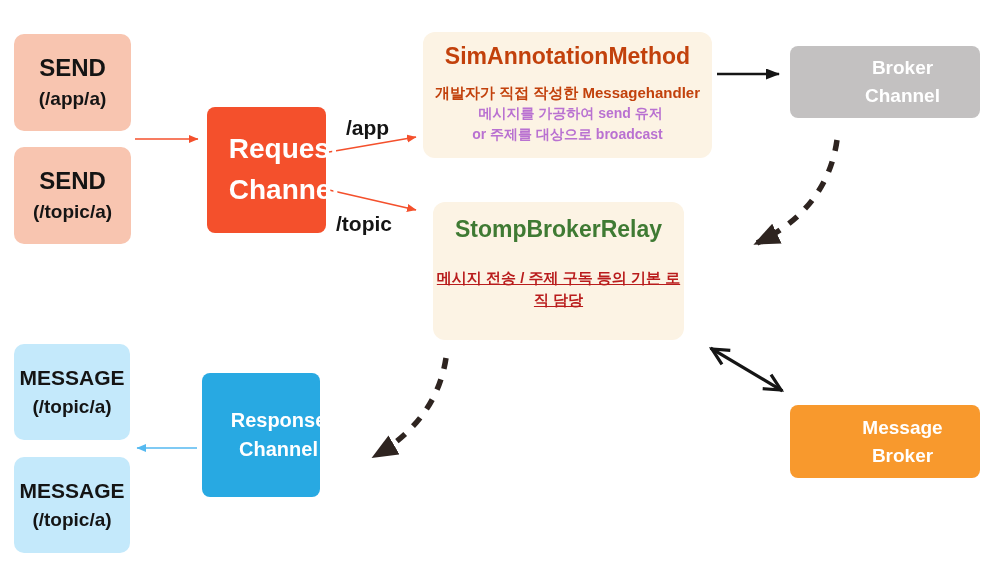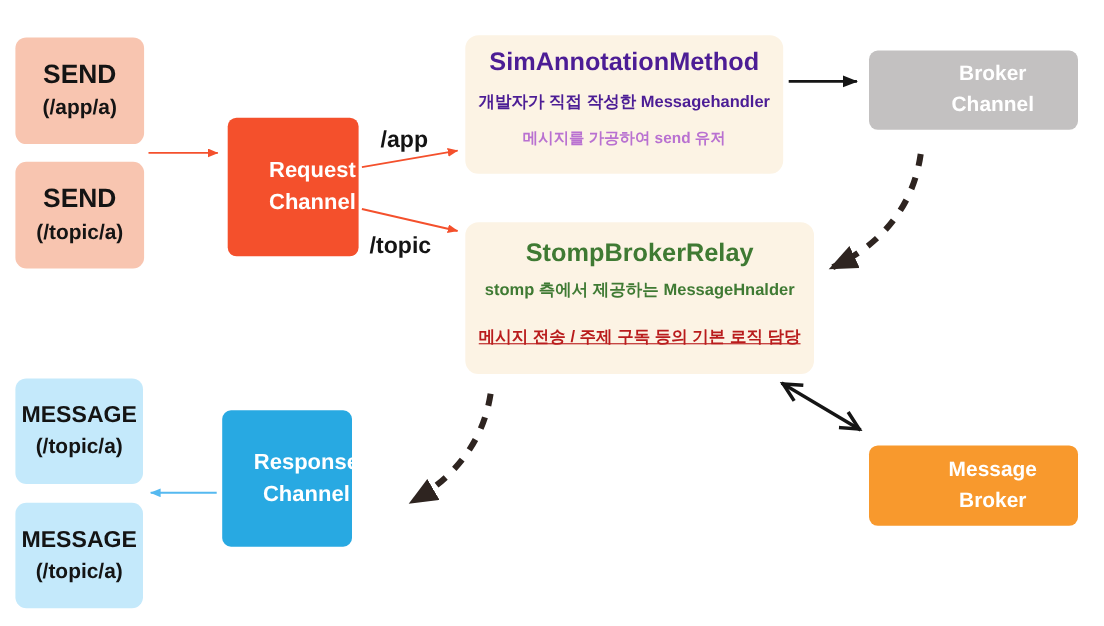--- a/index.html
+++ b/index.html
@@ -15,37 +15,37 @@
   .endpoint { border-radius:10px; color:#141414; }
   .endpoint .ep-title { font-size:24px; line-height:1.15; }
   .endpoint .ep-sub   { font-size:19px; line-height:1.2; margin-top:6px; }
   .endpoint.msg .ep-title { font-size:21px; }
 
   .send  { background:#F8C5B0; }
   .msg   { background:#C4E9FB; }
 
   
   .channel { border-radius:8px; color:#ffffff; line-height:1.45;padding-left:35px; }
-  .req  { background:#F4502C; font-size:20px; }
+  .req  { background:#F4502C; font-size:28px; }
   .resp { background:#28A9E2; font-size:20px; }
   .brokch { background:#C3C1C1; font-size:19px; }
   .msgbrok { background:#F8992D; font-size:19px; }
 
   
   .handler { background:#FCF3E4; border-radius:12px; justify-content:flex-start; }
   .handler .h-title { font-size:23px; line-height:1.2; }
   .handler .h-sub   { font-size:15px; line-height:1.3; }
   .handler .h-desc  { font-size:14px; line-height:1.5; }
-  .purple  .h-title, .purple .h-sub { color:#4c1d95; }
+  .purple  .h-title, .purple .h-sub { color:#c2410c; }
   .purple  .h-desc { color:#B971D1; }
   .green   .h-title, .green .h-sub { color:#3F7A33; }
   .green   .h-desc { color:#b91c1c; font-size:15px;text-decoration:underline; }
   .sim { padding-top:11px; }
   .sim .h-sub { margin-top:12px; }
-  .sim .h-desc { margin-top:13px;text-align:right; }
+  .sim .h-desc { margin-top:1px;text-align:right; }
   .relay { padding-top:14px; }
   .relay .h-sub { margin-top:10px; }
   .relay .h-desc { margin-top:23px; }
 
   
   .route-label { position:absolute; font-weight:bold; font-size:21px; color:#141414; }
 </style>
 </head>
 <body>
 
@@ -104,26 +104,26 @@
   </div>
 
   <div class="route-label" style="left:346px;top:116px">/app</div>
   <div class="route-label" style="left:336px;top:212px">/topic</div>
 
   <div class="node handler purple sim" style="left:423px;top:32px;width:289px;height:126px">
     <div class="h-title">SimAnnotationMethod</div>
     <div class="h-sub">개발자가 직접 작성한 Messagehandler</div>
     <div class="h-desc">
       <div>메시지를 가공하여 send 유저</div>
+      <div>or 주제를 대상으로 broadcast</div>
     </div>
   </div>
 
-  <div class="node handler green relay" style="left:423px;top:202px;width:317px;height:138px">
+  <div class="node handler green relay" style="left:433px;top:202px;width:251px;height:138px">
     <div class="h-title">StompBrokerRelay</div>
-    <div class="h-sub">stomp 측에서 제공하는 MessageHnalder</div>
     <div class="h-desc">메시지 전송 / 주제 구독 등의 기본 로직 담당</div>
   </div>
 
   <div class="node channel brokch" style="left:790px;top:46px;width:190px;height:72px">
     <div>Broker</div>
     <div>Channel</div>
   </div>
 
   <div class="node channel msgbrok" style="left:790px;top:405px;width:190px;height:73px">
     <div>Message</div>

